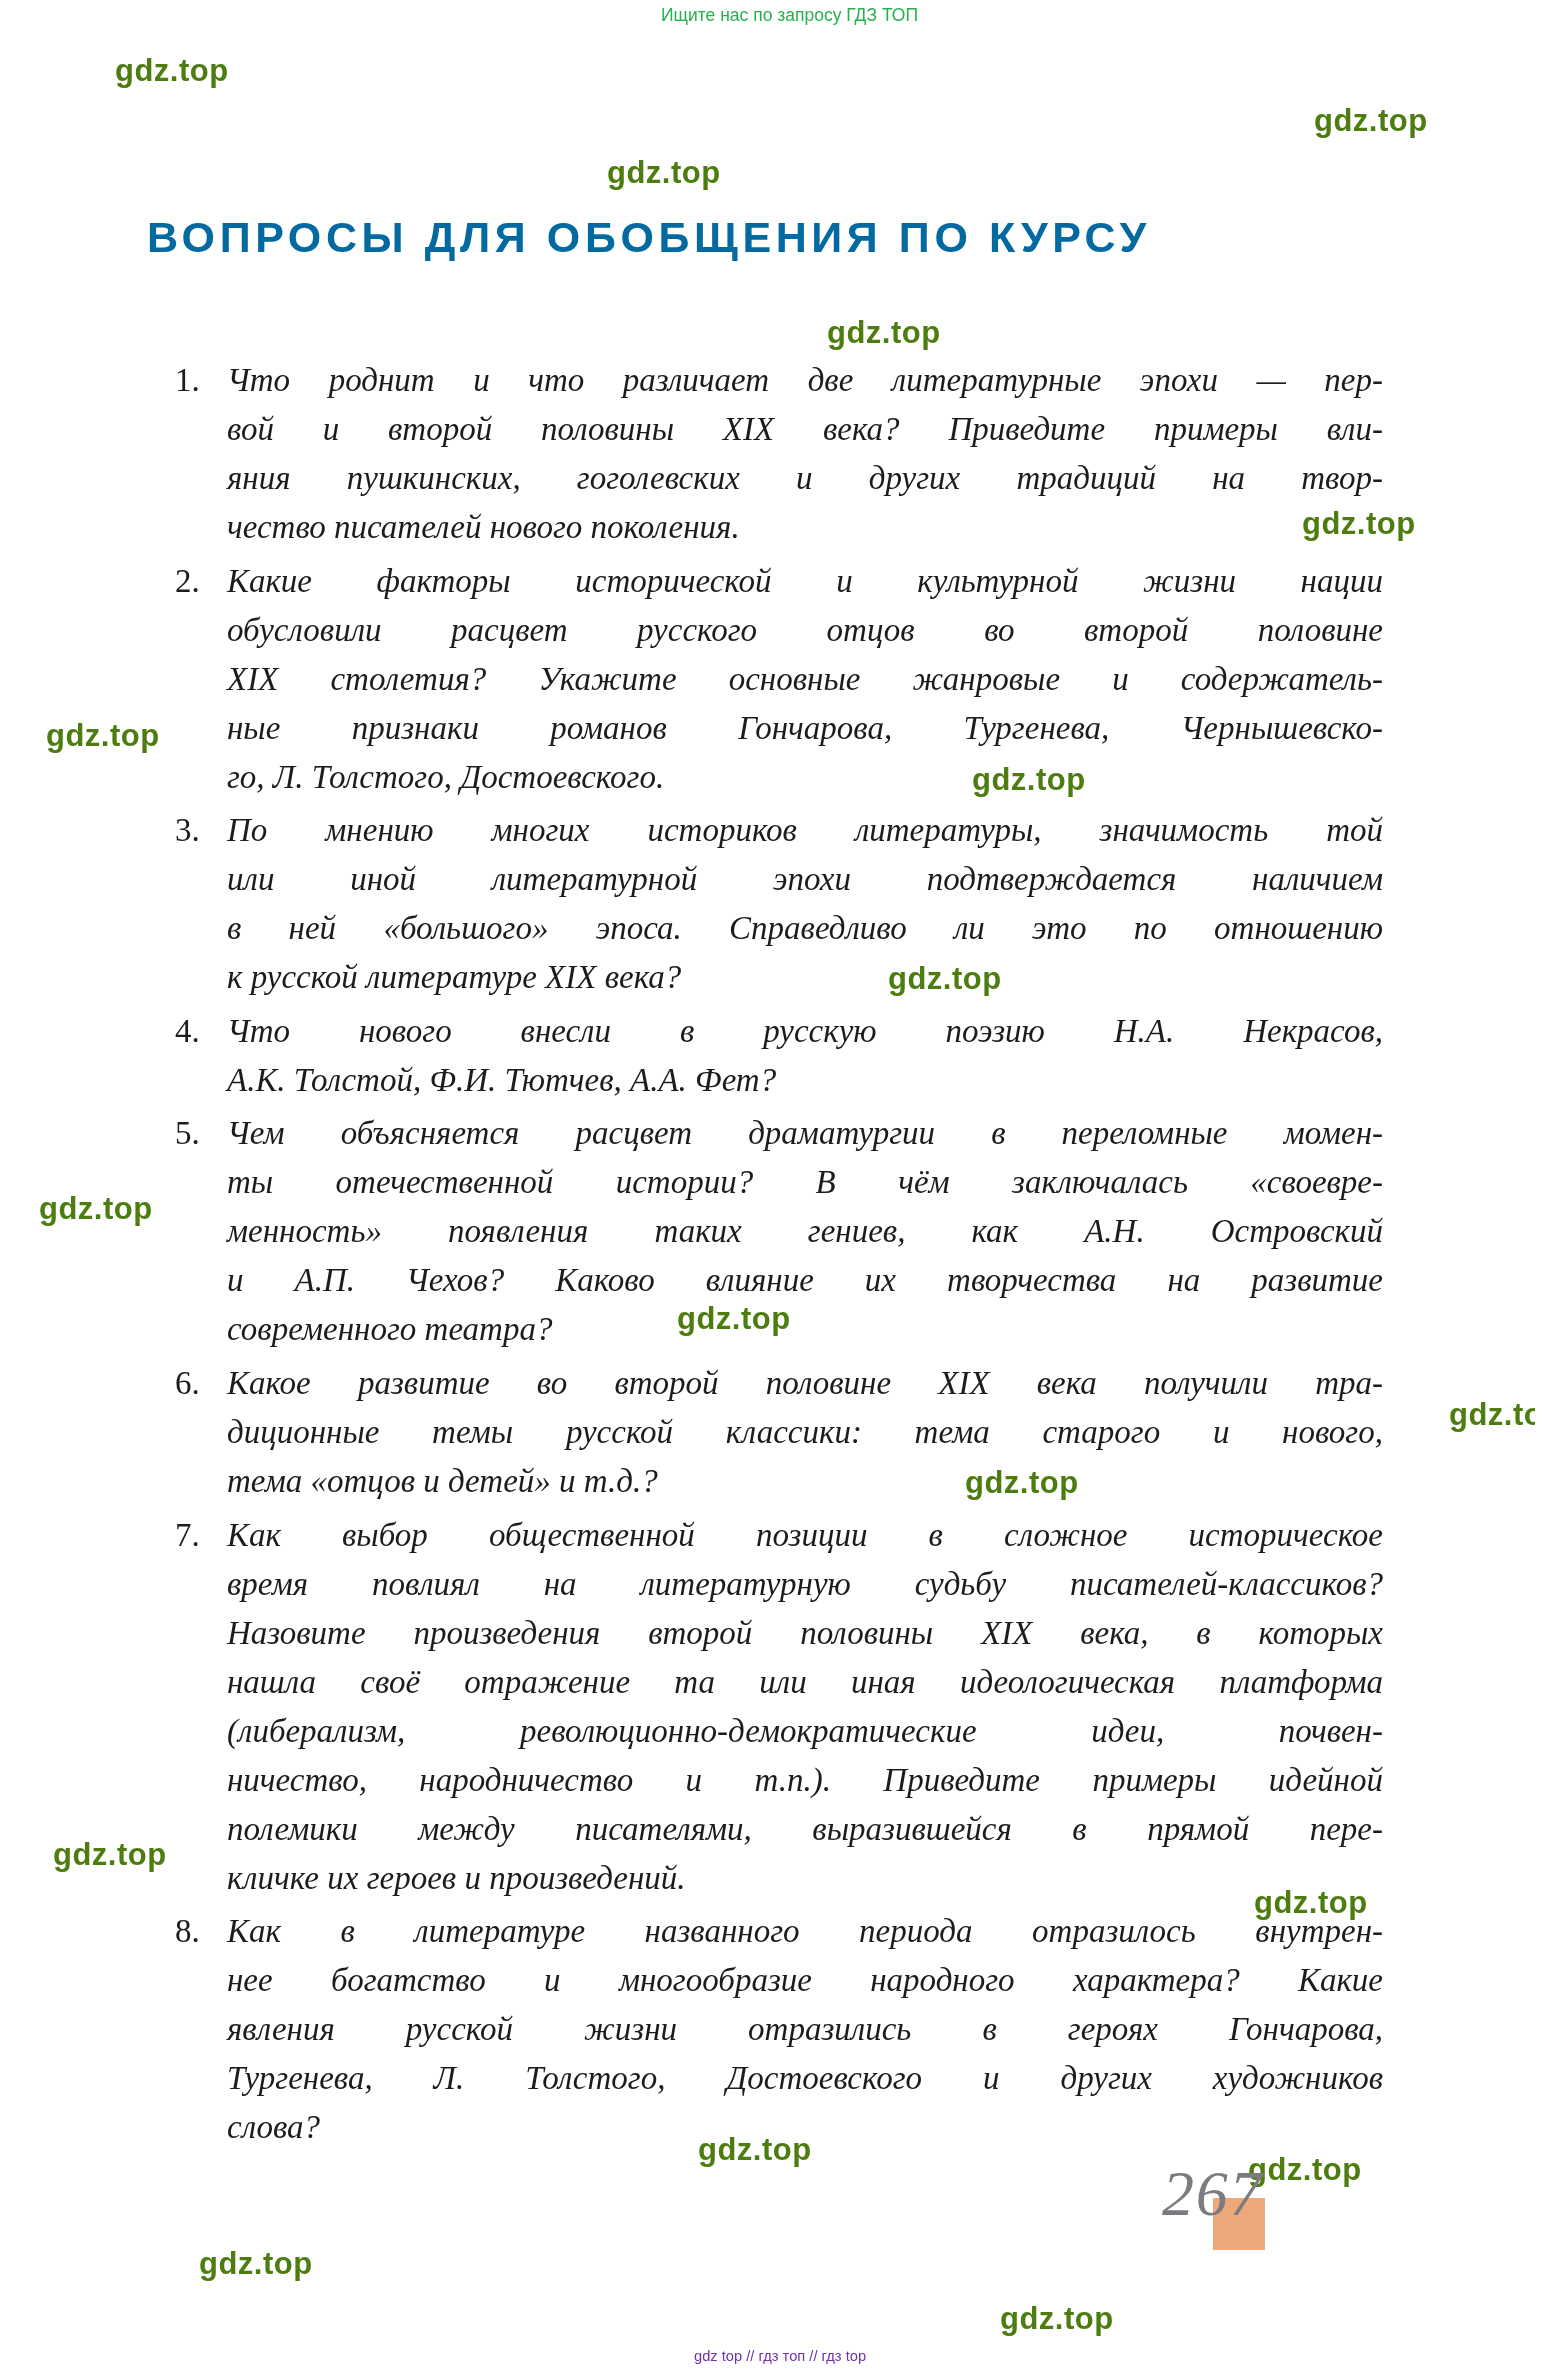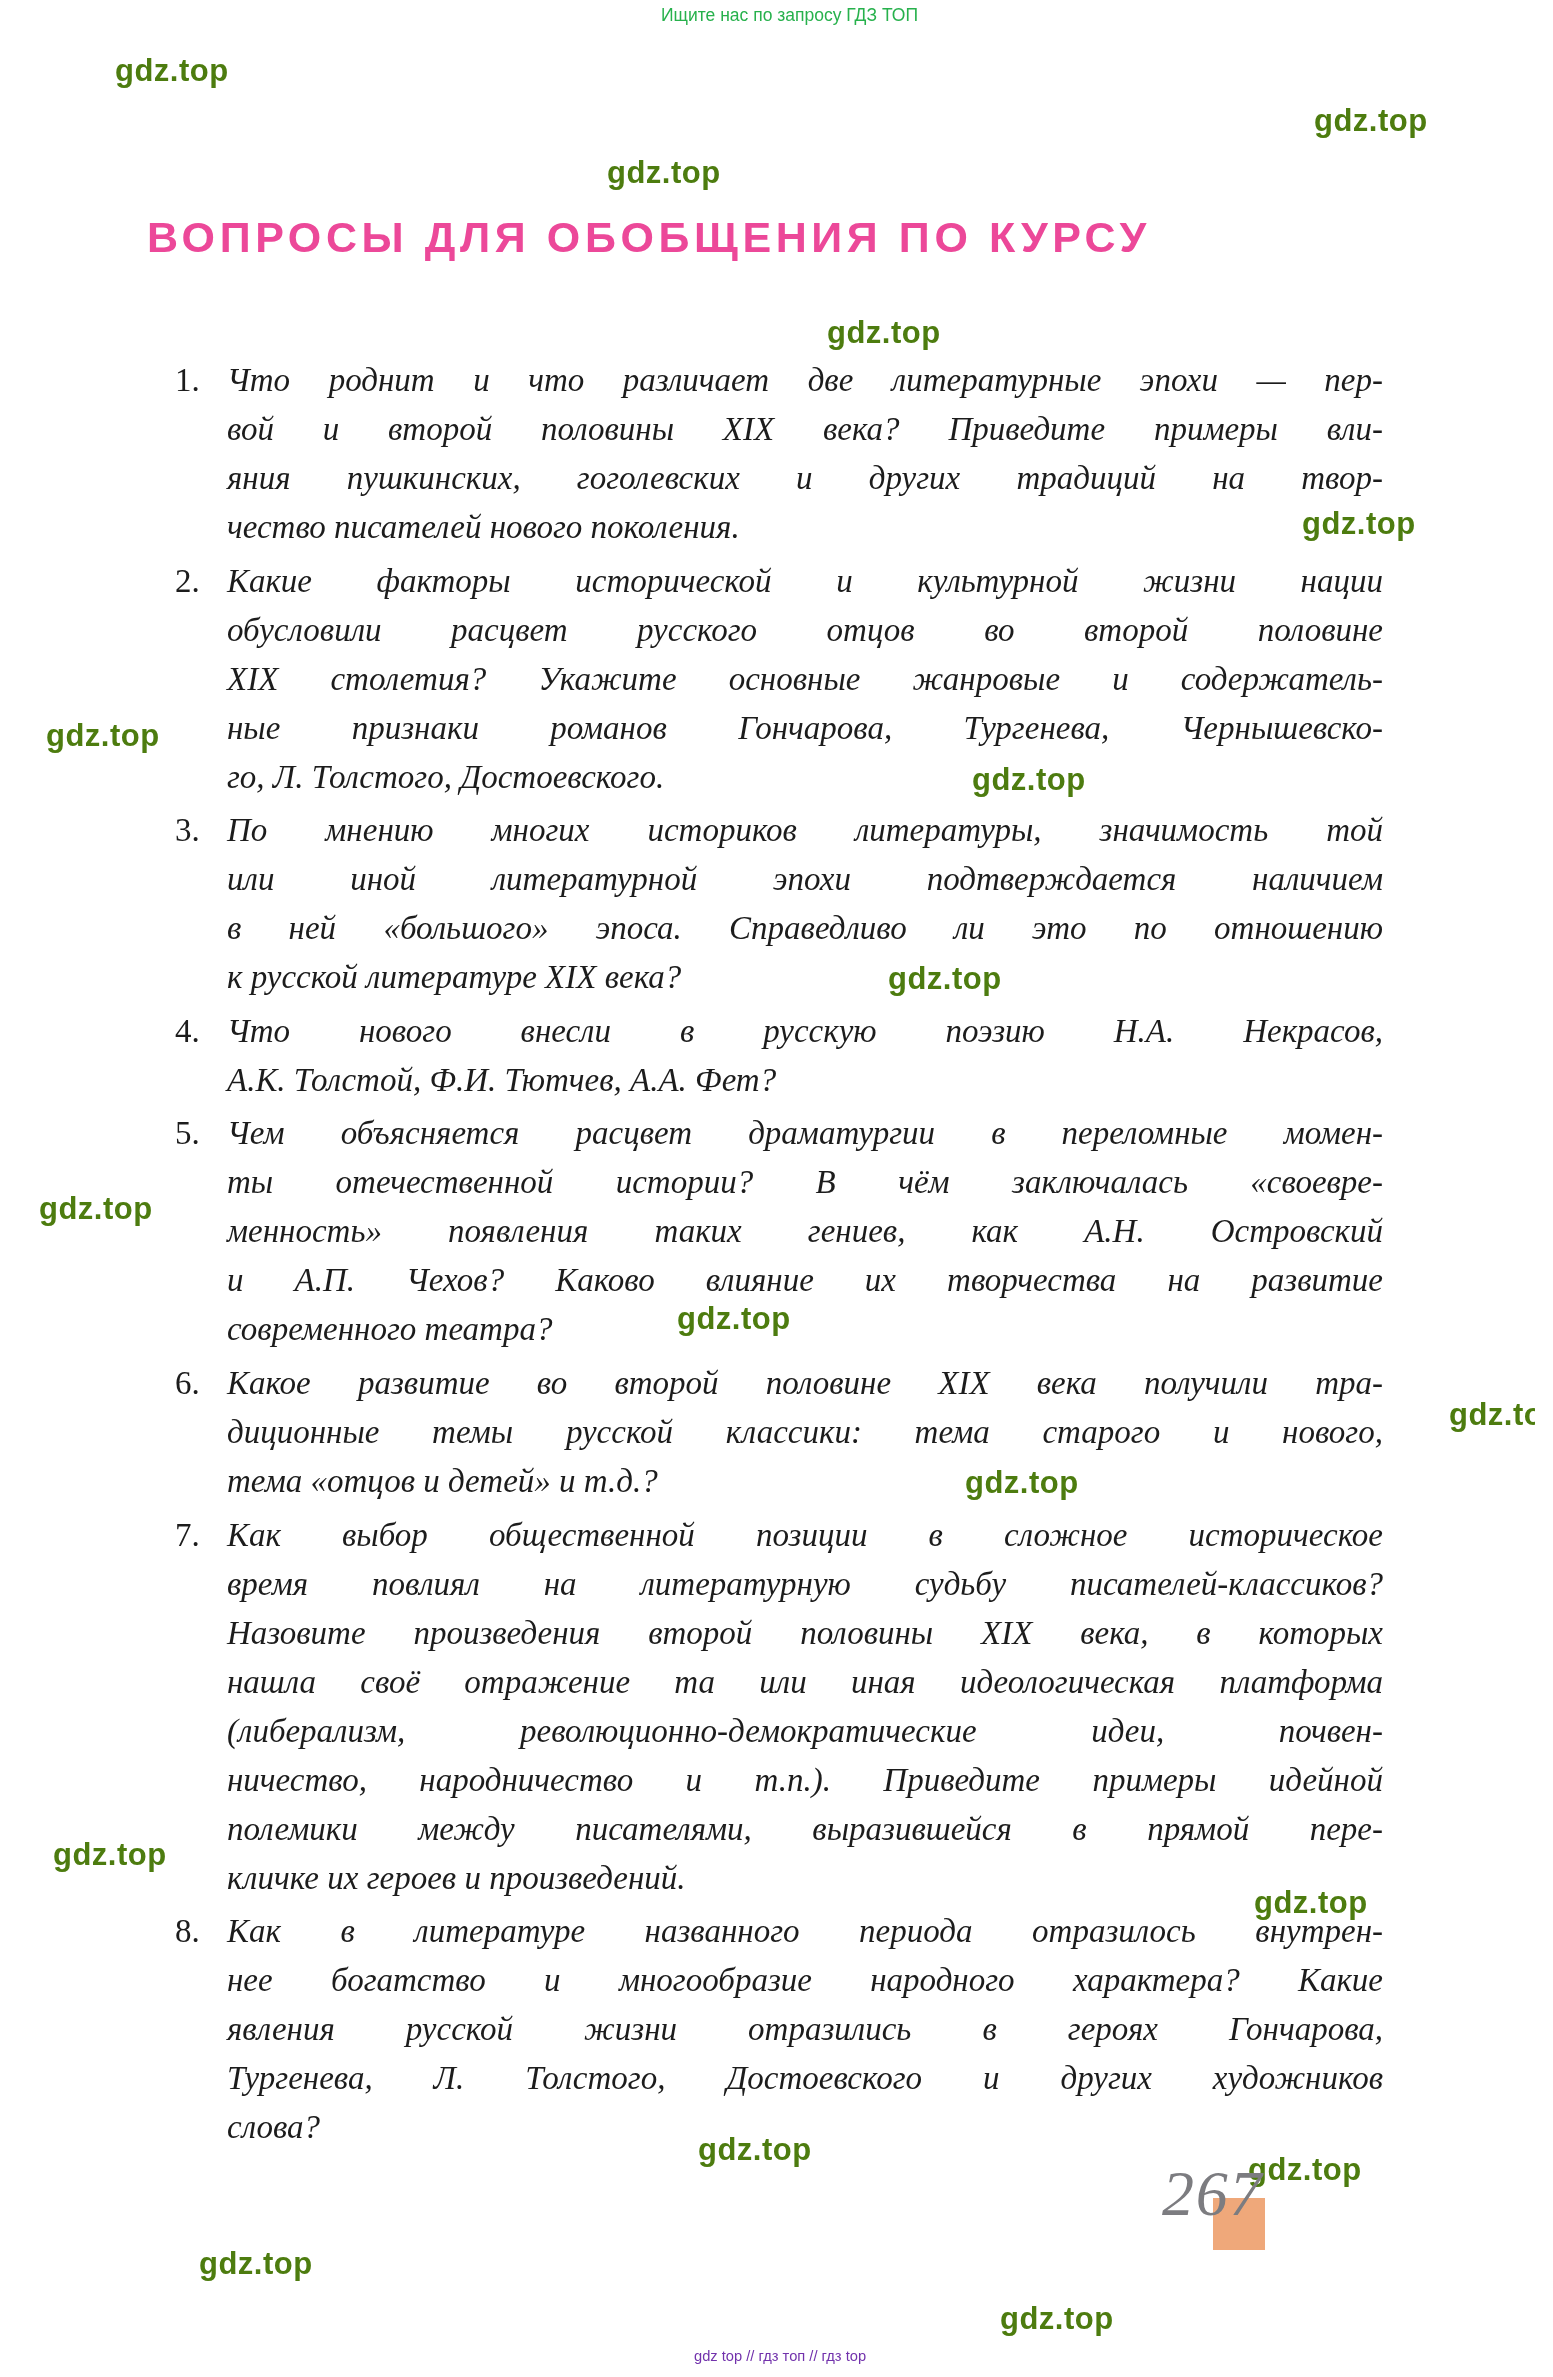--- a/index.html
+++ b/index.html
@@ -15,21 +15,21 @@
   }
   .wm {
     position:absolute;
     font-family:"Liberation Sans","DejaVu Sans",sans-serif;
     font-size:31px; color:#4d7c0f; white-space:nowrap; letter-spacing:0.5px;font-weight:bold;
   }
   .title {
     position:absolute; left:147px; top:184px;
     font-family:"Liberation Sans","DejaVu Sans",sans-serif;
     font-weight:bold; font-size:43px; letter-spacing:4.6px;
-    color:#ec4899; white-space:nowrap;
+    color:#0369a1; white-space:nowrap;
   }
   .questions {
     position:absolute; left:175px; top:356px; width:1208px;
     font-size:33px; line-height:49px; color:#1c1c1c;
   }
   .question { display:flex; }
   .question + .question { margin-top:4.6px; }
   .qnum { width:52px; flex:0 0 52px; }
   .qbody { flex:1 1 auto; }
   .qline { text-align:justify; text-align-last:justify;font-style:italic; }

